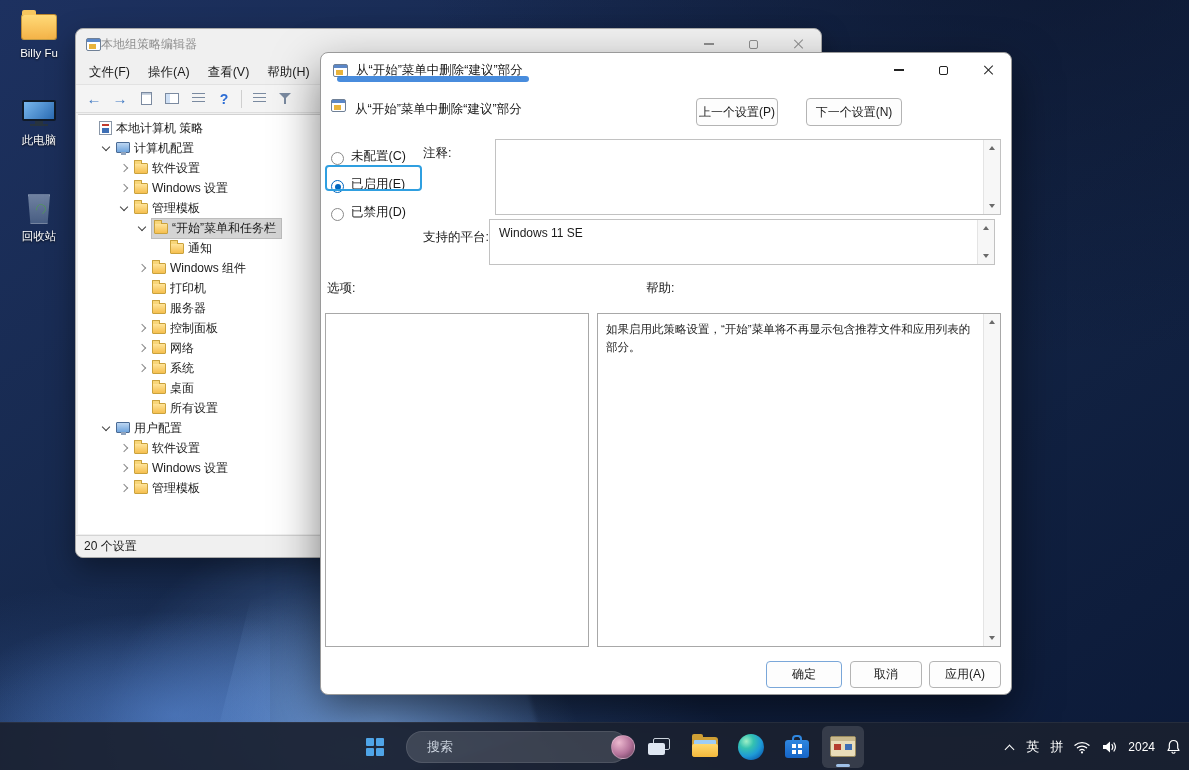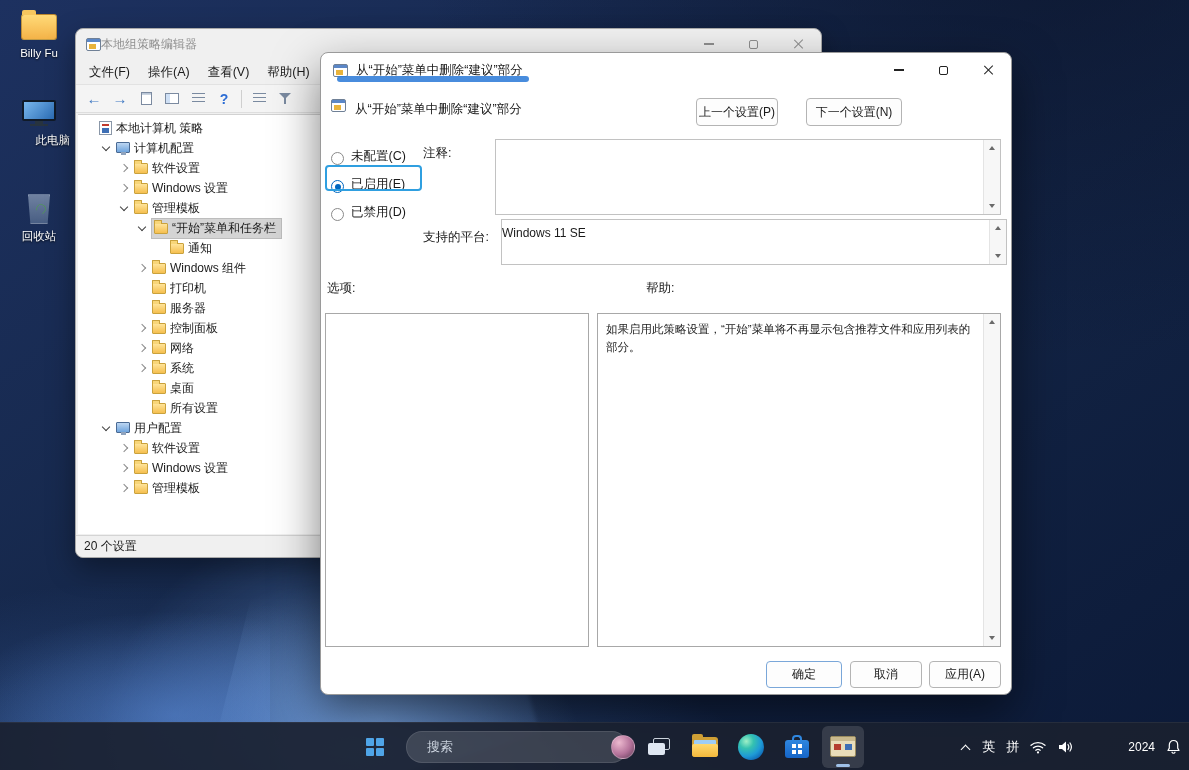--- a/index.html
+++ b/index.html
@@ -112,21 +112,21 @@
   .radio.on .rdot { border-color:#0067c0; }
   .radio.on .rdot::after { content:""; position:absolute; left:2.5px; top:2.5px; width:6px; height:6px; border-radius:50%; background:#0067c0; }
   .annobox { position:absolute; left:4px; top:112px; width:97px; height:26px; border:2px solid #2f9fe0; border-radius:4px; z-index:3; }
   .flabel { position:absolute; font-size:12.5px; }
   #lbl-comment { left:102px; top:92px; }
   #lbl-supported { left:102px; top:176px; }
   #lbl-options { left:6px; top:227px; }
   #lbl-help { left:277px; top:227px;margin-left:48px; }
   .fieldbox { position:absolute; background:#fff; border:1px solid #c2c2c2; }
   #comment-box { left:174px; top:86px; width:506px; height:76px; }
-  #platform-box { left:180px; top:166px; width:506px; height:46px; font-size:12px; padding:6px 24px 0 0; }
+  #platform-box { left:168px; top:166px; width:506px; height:46px; font-size:12px; padding:6px 24px 0 9px; }
   .panel { position:absolute; background:#fff; border:1px solid #a8a8a8; }
   #options-panel { left:4px; top:260px; width:264px; height:334px; }
   #help-panel { left:276px; top:260px; width:404px; height:334px; }
   .helptext { position:absolute; left:0; top:0; right:17px; bottom:0; padding:7px 6px 7px 8px; font-size:11.5px; line-height:1.55; overflow:hidden; }
   .helptext p + p { margin-top:14px; }
   .vscroll { position:absolute; top:0; right:0; bottom:0; width:17px; background:#f7f7f7; border-left:1px solid #e4e4e4; }
   .arr { position:absolute; left:0; width:16px; height:16px; }
   .arr.up { top:0; } .arr.down { bottom:0; }
   .arr::before { content:""; position:absolute; left:4.5px; border-left:3.5px solid transparent; border-right:3.5px solid transparent; }
   .arr.up::before { top:6px; border-bottom:4.5px solid #6a6a6a; }
@@ -168,38 +168,38 @@
   .ic-store .grid { width:10px; height:10px; display:grid; grid-template-columns:4px 4px; grid-template-rows:4px 4px; gap:2px; }
   .ic-store .grid span { background:#fff; }
   .ic-gpe { position:relative; width:26px; height:21px; background:#e9ddba; border:1px solid #9a8b5e; border-radius:2px; }
   .ic-gpe::before { content:""; position:absolute; left:0; top:0; right:0; height:4px; background:#c9b98e; }
   .ic-gpe::after { content:""; position:absolute; left:3px; top:7px; width:7px; height:6px; background:#b53d2e; box-shadow:11px 0 0 #3e6fb5; }
   .tray { position:absolute; right:8px; top:0; height:48px; display:flex; align-items:center; gap:11px; color:#fff; }
   .chevup { width:11px; height:11px; position:relative; }
   .chevup::before { content:""; position:absolute; left:2px; top:4px; width:6px; height:6px;
     border-left:1.5px solid #fff; border-top:1.5px solid #fff; transform:rotate(45deg); }
   .lang { font-size:13px; }
-  .clock { font-size:12px; text-align:right; line-height:1.2;margin-left:44px; }
+  .clock { font-size:12px; text-align:right; line-height:1.2; }
   .trayic { display:flex; align-items:center; }
 </style>
 </head>
 <body>
 
 <div id="screen">
   <div class="petal" id="p1"></div>
   <div class="petal" id="p2"></div>
   <div class="petal" id="p3"></div>
 
   <div class="dicon" style="left:8px;top:10px;">
     <div class="img">
         <div class="ic-folder-big"></div>
       </div>
     <div>Billy Fu</div>
   </div>
-  <div class="dicon" style="left:8px;top:96px;text-align:right;">
+  <div class="dicon" style="left:8px;top:96px;">
     <div class="img">
         <div class="ic-pc">
           <div class="scr"></div>
           <div class="stand"></div>
           <div class="base"></div>
         </div>
       </div>
     <div>此电脑</div>
   </div>
   <div class="dicon" style="left:8px;top:192px;">

